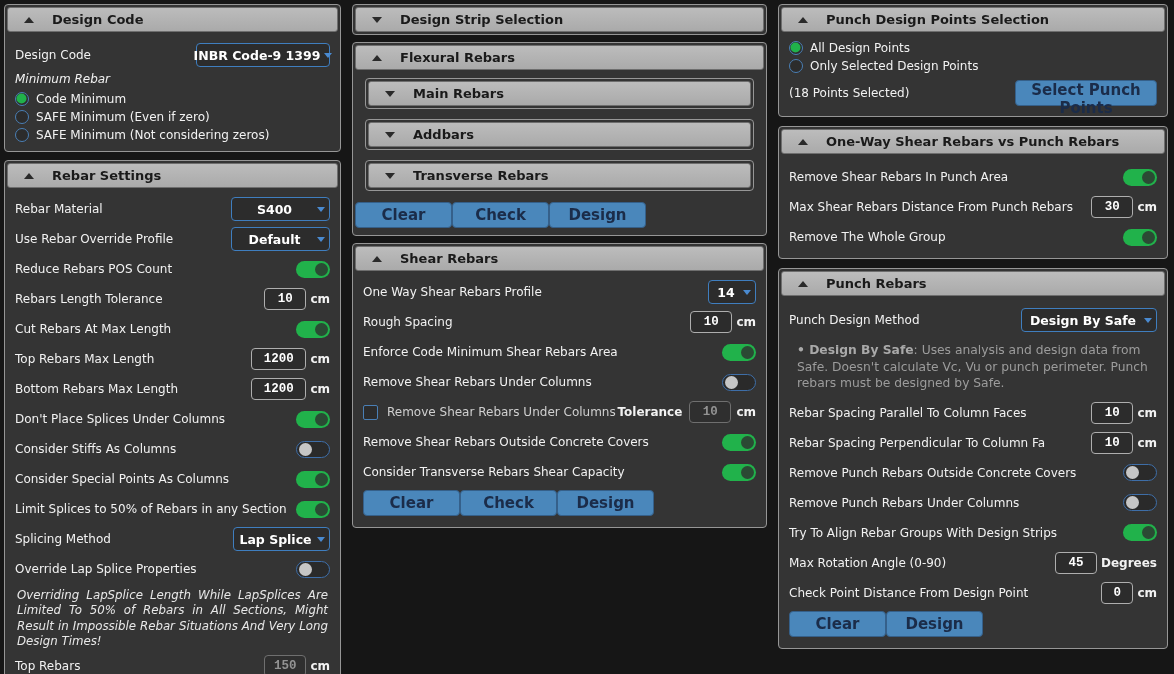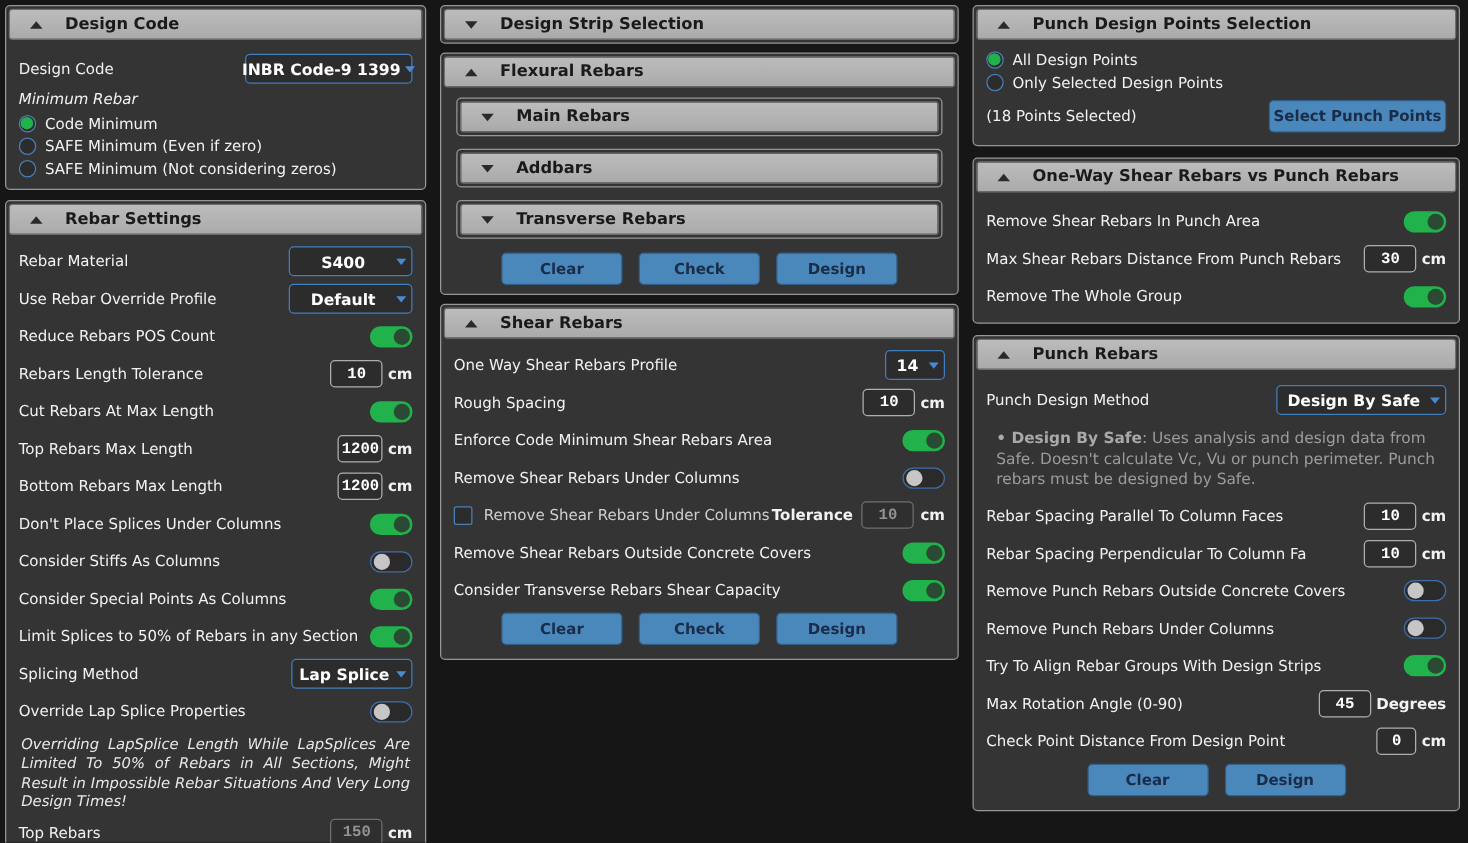--- a/index.html
+++ b/index.html
@@ -54,43 +54,43 @@
   .w134{width:134px} .w99{width:99px} .w97{width:97px} .w45{width:48px} .w113{width:136px}
 
   
   .igroup { display:inline-flex; align-items:center; gap:4px; }
   input.num {
     height:22px; background:#2c2c2c; border:1px solid #aeaeae; border-radius:4px;
     color:#ffffff; font-weight:bold; font-size:12.5px; text-align:center;
     font-family:Liberation Mono, monospace; outline:none;
   }
   input.num:disabled { border-color:#6f6f6f; color:#939393; background:#2f2f2f; }
-  .in34{width:32px} .in42{width:42px} .in52{width:36px}
+  .in34{width:32px} .in42{width:42px} .in52{width:55px}
   .unit { font-weight:bold; color:#f2f2f2; white-space:nowrap; }
 
   
   .toggle { width:34px; height:17px; border-radius:9px; position:relative; display:inline-block; flex-shrink:0; cursor:pointer; }
   .toggle.on  { background:#21b24b; }
   .toggle.on .knob { position:absolute; right:2px; top:2px; width:13px; height:13px; border-radius:50%; background:#2b4a34; }
   .toggle.off { background:#2a2a2a; border:1px solid #3e6ea8; }
   .toggle.off .knob { position:absolute; left:2px; top:1px; width:13px; height:13px; border-radius:50%; background:#c6c6c6; }
 
   
   .radio-line { display:flex; align-items:center; gap:7px; height:16px; margin:2px 0; }
   .radio { width:14px; height:14px; border-radius:50%; border:1.5px solid #4a7fb5; background:#2c2c2c; position:relative; flex-shrink:0; cursor:pointer; }
   .radio.selected::after { content:""; position:absolute; left:2px; top:2px; width:7px; height:7px; border-radius:50%; background:#21b24b; box-shadow:0 0 0 1.5px #21b24b; }
 
   
   .checkbox { width:15px; height:15px; border:1.5px solid #4a7fb5; border-radius:2px; background:#2c2c2c; flex-shrink:0; cursor:pointer; }
 
   
-  .btn-row { display:flex; justify-content:center; gap:13px; padding:3px 0 5px 0; }
+  .btn-row { display:flex; padding:3px 0 5px 0; }
   .btn {
     width:97px; height:26px; background:#4a87bb; border:1px solid #35608a; border-radius:4px;
-    color:#1b2c49; font-weight:bold; font-size:12px; font-family:"DejaVu Sans", sans-serif; cursor:pointer;
+    color:#1b2c49; font-weight:bold; font-size:15px; font-family:"DejaVu Sans", sans-serif; cursor:pointer;
   }
   .btn.wide { width:142px; }
 
   .warning {
     font-style:italic; text-align:justify; line-height:1.3; color:#e8e8e8;
     padding:4px 2px 2px 2px; font-size:11.8px;
   }
   .note { color:#9c9c9c; line-height:1.35; font-size:12.3px; padding:4px 6px 6px 8px; }
   .note b { color:#a9a9a9; }
 

